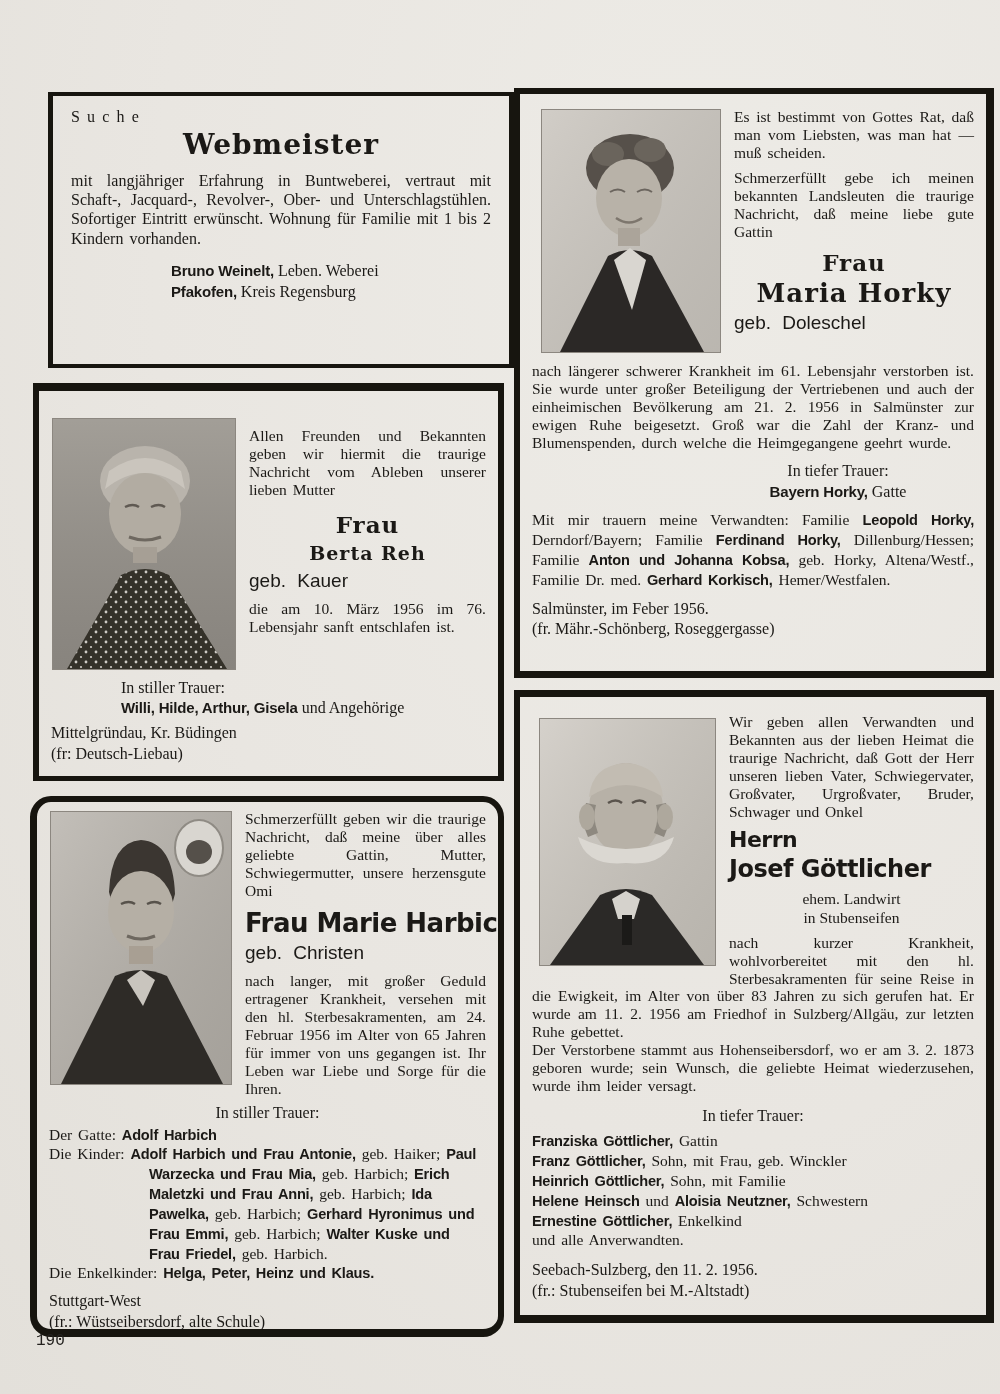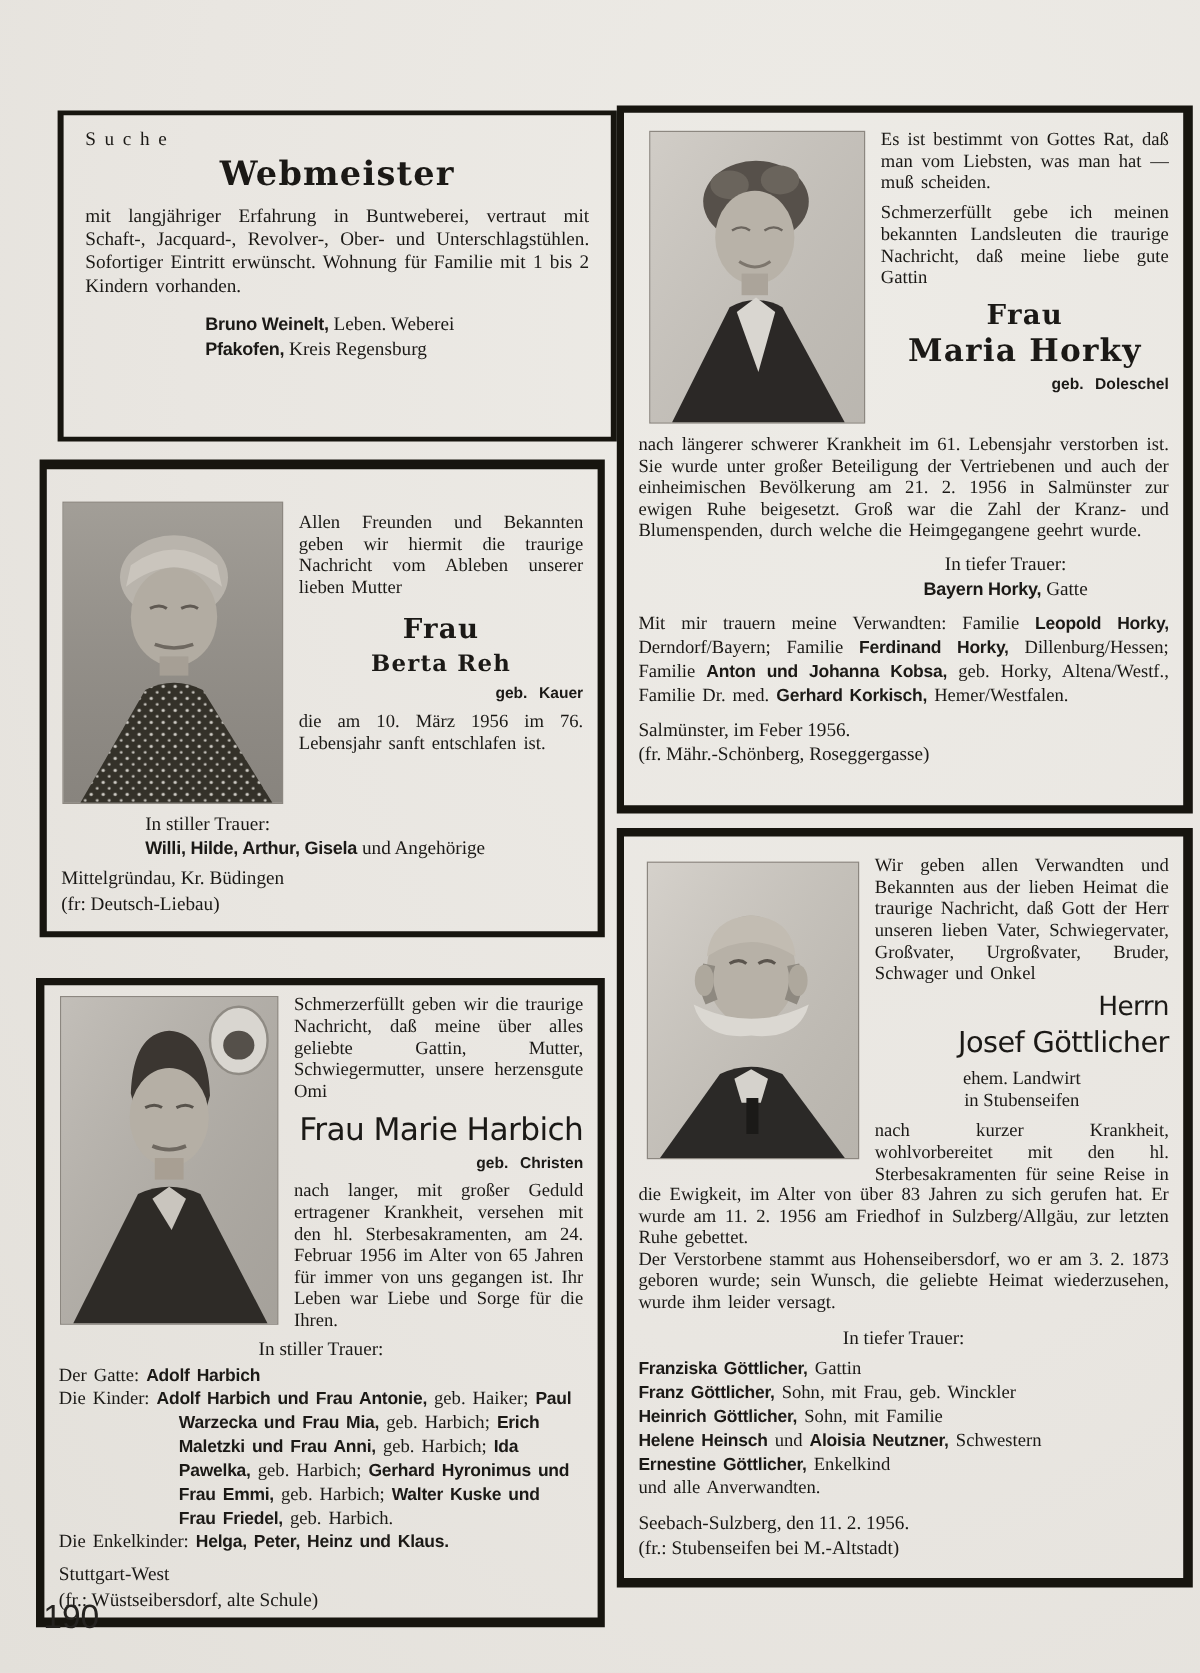--- a/index.html
+++ b/index.html
@@ -12,27 +12,27 @@
   }
   .box{position:absolute;border-style:solid;border-color:#17150f;overflow:hidden;}
   .box-inner{padding:8px 12px;}
   .photo{float:left;background:#b7b3ad;box-shadow:0 0 0 1px #8c8780;}
   .photo svg{display:block;width:100%;height:100%;}
   .just{ text-align:justify;text-justify:inter-word;hyphens:auto;}
   .body-text{font-size:15.5px;line-height:1.16;word-spacing:2px;}
   .bn{font-family:"Liberation Sans",sans-serif;font-weight:700;font-size:0.94em;letter-spacing:-0.2px;}
   .kicker{font-size:16px;letter-spacing:0.45em;}
   .title-serif{font-family:"DejaVu Serif",serif;font-weight:700;text-align:center;letter-spacing:1px;}
-  .title-sans{font-family:"DejaVu Sans",sans-serif;font-weight:400;text-align:right;letter-spacing:-0.5px;white-space:nowrap;}
-  .gebline{font-family:"Liberation Sans",sans-serif;font-weight:700;font-size:13px;text-align:right;word-spacing:6px;}
+  .title-sans{font-family:"DejaVu Sans",sans-serif;font-weight:700;text-align:left;letter-spacing:-0.5px;white-space:nowrap;}
+  .gebline{font-family:"Liberation Sans",sans-serif;font-weight:400;font-size:19px;text-align:left;word-spacing:6px;}
   .centered{text-align:center;}
   .below{clear:left;}
   .hang{padding-left:100px;text-indent:-100px;line-height:1.28;}
   .mourner-line{line-height:1.28;}
-  .pageno{position:absolute;left:36px;top:1332px;font-size:28px;font-family:Liberation Sans, sans-serif;color:#24221f;}
+  .pageno{position:absolute;left:36px;top:1332px;font-size:16px;font-family:Liberation Mono, monospace;color:#24221f;}
 </style>
 </head>
 <body>
 
 <div id="page">
 
   <div class="box" style="left:48px;top:92px;width:456px;height:268px;border-width:4px 5px 4px 5px;">
     <div class="box-inner" style="padding:12px 18px 8px;">
       <div class="kicker">Suche</div>
       <div class="title-serif" style="font-size:28px;margin:2px 0 10px;">Webmeister</div>
@@ -118,21 +118,21 @@
       <div class="body-text just" style="margin-top:8px;">die am 10. März 1956 im 76. Lebensjahr sanft entschlafen ist.</div>
       <div class="below" style="margin:14px 0 0 70px;font-size:16px;">In stiller Trauer:</div>
       <div style="margin:2px 0 0 70px;font-size:16px;"><span class="bn">Willi, Hilde, Arthur, Gisela</span><span> und Angehörige</span></div>
       <div style="margin-top:6px;font-size:16px;line-height:1.3;">
         <div>Mittelgründau, Kr. Büdingen</div>
         <div>(fr: Deutsch-Liebau)</div>
       </div>
     </div>
   </div>
 
-  <div class="box" style="left:30px;top:815px;width:461px;height:527px;border-width:6px 6px 8px 7px;">
+  <div class="box" style="left:30px;top:796px;width:461px;height:527px;border-width:6px 6px 8px 7px;border-radius:21px;">
     <div class="box-inner" style="padding:8px 12px;">
       <div class="photo" style="width:180px;height:272px;margin:2px 14px 8px 2px;">
         <svg viewBox="0 0 180 272">
           <rect width="180" height="272" fill="#b6b2ac"></rect>
           <rect width="180" height="272" fill="url(#ag1)"></rect>
           <defs>
               <linearGradient id="ag1" x1="0" y1="0" x2="1" y2="1">
             <stop offset="0" stop-color="#c4c0ba" stop-opacity="0.9"></stop>
                 <stop offset="1" stop-color="#9a968f" stop-opacity="0.6"></stop>
           </linearGradient>

